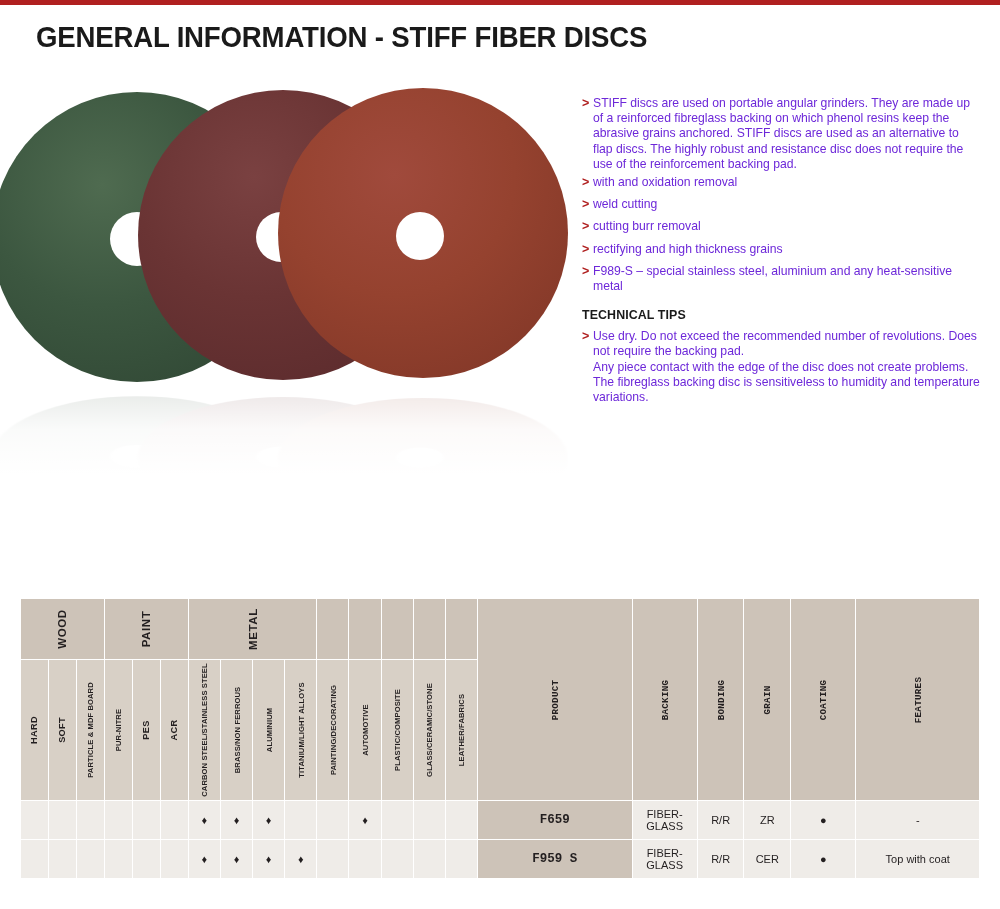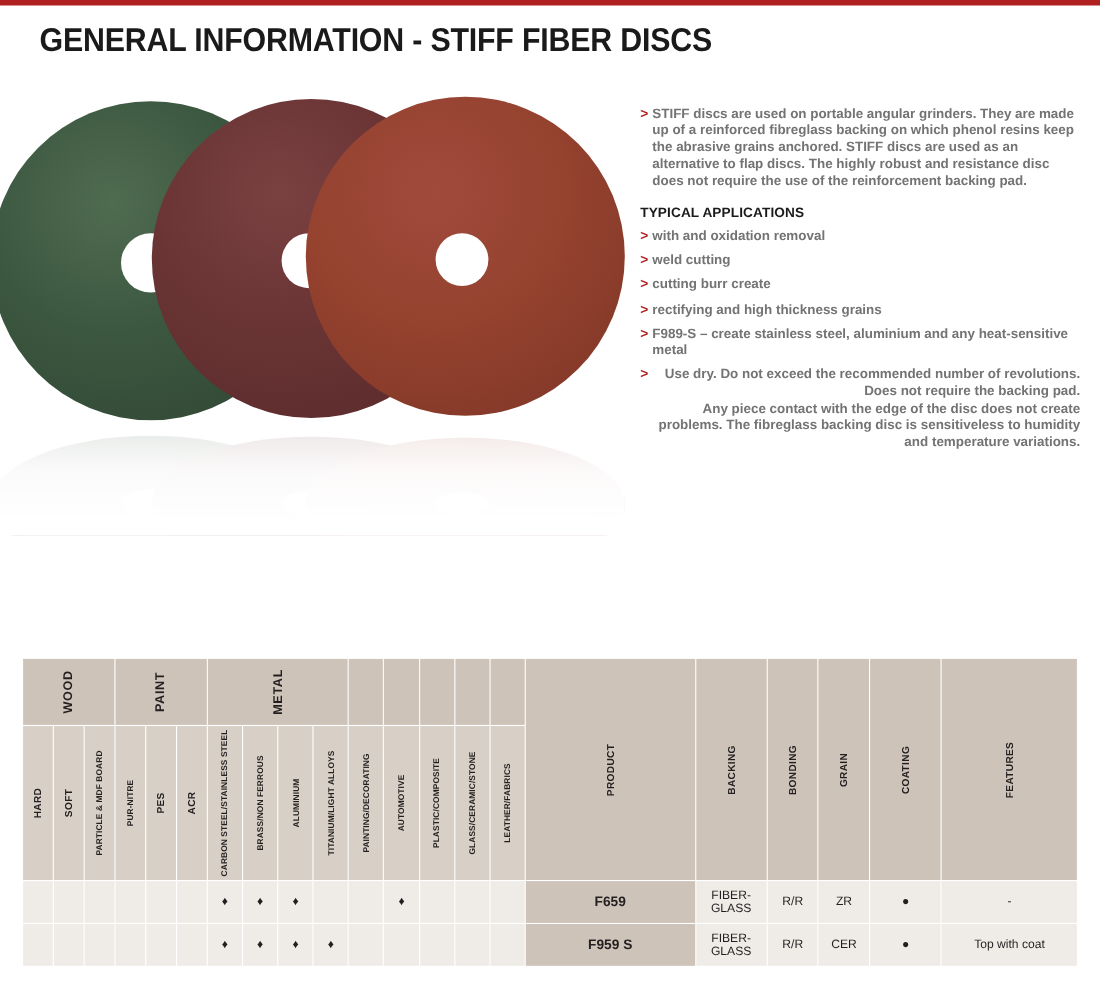--- a/index.html
+++ b/index.html
@@ -94,22 +94,21 @@
     color: #b02020;
     font-weight: bold;
     font-size: 12.5px;
     line-height: 15px;
     width: 11px;
     flex: 0 0 11px;
   }
   .btxt {
     font-size: 12.2px;
     line-height: 15.2px;
-    color: #737373;
-    font-weight: bold;
+    color: #6d28d9;
   }
   .intro .btxt { max-width: 386px; }
   .sec-head {
     font-size: 12.4px;
     font-weight: bold;
     letter-spacing: 0.1px;
     margin: 14px 0 7px 0;
     color: #1a1a1a;
   }
   .list .bullet-row { margin-bottom: 7px; }
@@ -127,21 +126,21 @@
   }
   table.spec td, table.spec th {
     padding: 0; margin: 0;
     background: #efece8;
     font-weight: normal;
     vertical-align: middle;
     text-align: center;
   }
   .g-hdr { background: #cdc3b8 !important; }
   .g-sub { background: #d8d0c6 !important; }
-  .g-prod { background: #cdc3b8 !important; }
+  .g-prod { background: #cdc3b8 !important; font-family: Liberation Mono, monospace; }
 
   .vert {
     height: 86px;
     position: relative;
   }
   .vert span {
     position: absolute;
     left: 50%; top: 50%;
     transform: translate(-50%, -50%) rotate(-90deg);
     white-space: nowrap;
@@ -198,48 +197,48 @@
     </div>
   </div>
 
   <div class="rightcol">
 
     <div class="bullet-row intro">
       <div class="chev">&gt;</div>
       <div class="btxt">STIFF discs are used on portable angular grinders. They are made up of a reinforced fibreglass backing on which phenol resins keep the abrasive grains anchored. STIFF discs are used as an alternative to flap discs. The highly robust and resistance disc does not require the use of the reinforcement backing pad.</div>
     </div>
 
-    <div class="sec-head">TYPICAL APPLICATIONS</div>
     <div class="list">
       <div class="bullet-row">
         <div class="chev">&gt;</div>
         <div class="btxt">with and oxidation removal</div>
       </div>
       <div class="bullet-row">
         <div class="chev">&gt;</div>
         <div class="btxt">weld cutting</div>
       </div>
       <div class="bullet-row">
         <div class="chev">&gt;</div>
-        <div class="btxt">cutting burr create</div>
+        <div class="btxt">cutting burr removal</div>
       </div>
       <div class="bullet-row">
         <div class="chev">&gt;</div>
         <div class="btxt">rectifying and high thickness grains</div>
       </div>
       <div class="bullet-row">
         <div class="chev">&gt;</div>
-        <div class="btxt">F989-S – create stainless steel, aluminium and any heat-sensitive metal</div>
+        <div class="btxt">F989-S – special stainless steel, aluminium and any heat-sensitive metal</div>
       </div>
     </div>
 
+    <div class="sec-head">TECHNICAL TIPS</div>
     <div class="list">
       <div class="bullet-row">
         <div class="chev">&gt;</div>
-        <div class="btxt" style="white-space: pre-line; text-align: right;">Use dry. Do not exceed the recommended number of revolutions. Does not require the backing pad.
+        <div class="btxt" style="white-space: pre-line;">Use dry. Do not exceed the recommended number of revolutions. Does not require the backing pad.
 Any piece contact with the edge of the disc does not create problems. The fibreglass backing disc is sensitiveless to humidity and temperature variations.</div>
       </div>
     </div>
   </div>
 
   <div class="table-wrap">
     <table class="spec">
       <colgroup>
         <col style="width:26px">
           <col style="width:26px">

